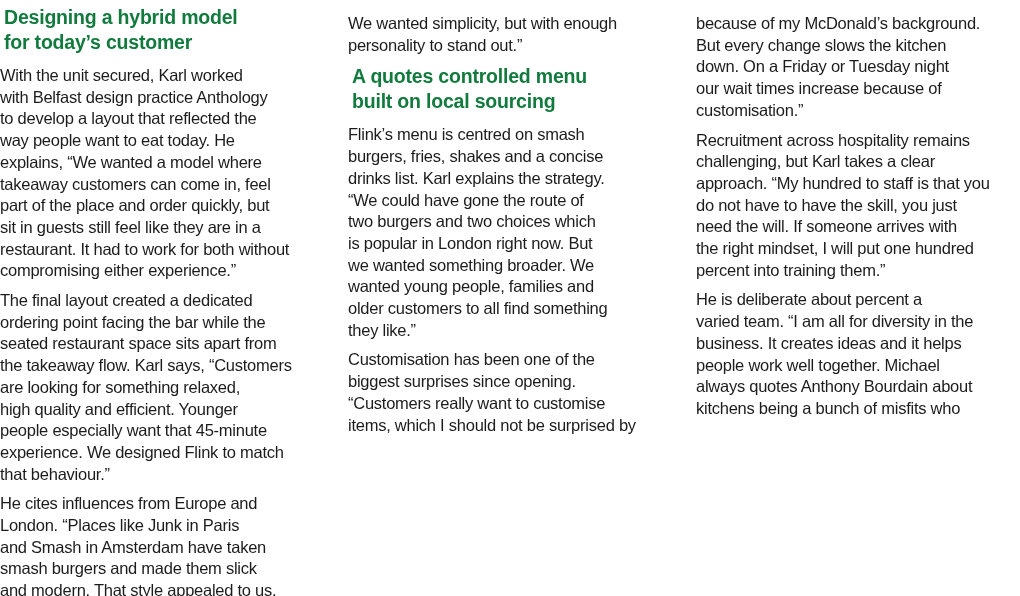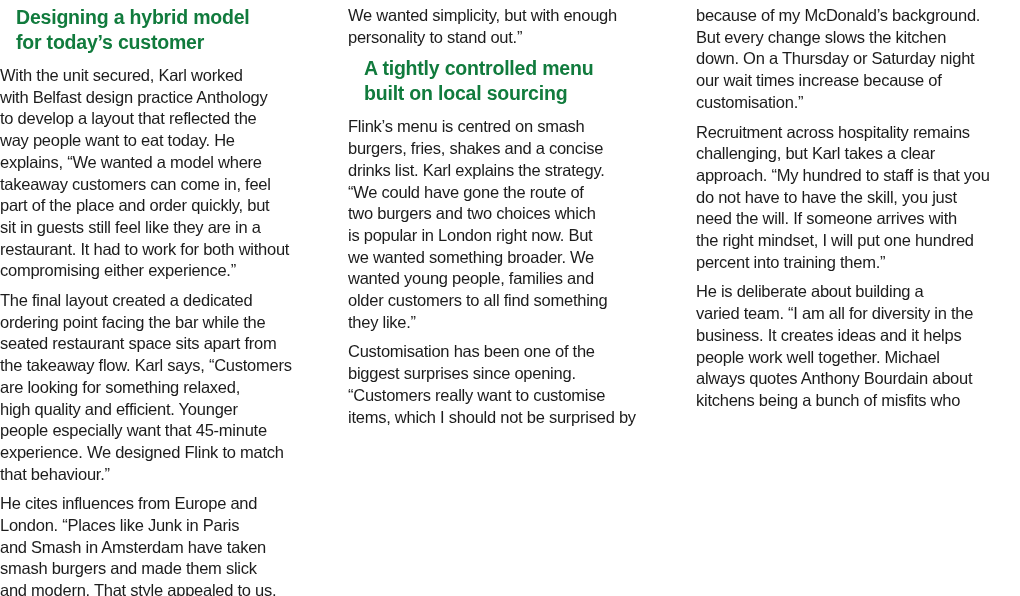--- a/index.html
+++ b/index.html
@@ -18,30 +18,30 @@
   }
   .columns {
     display: grid;
     grid-template-columns: 331px 331px 323px;
     column-gap: 17px;
   }
   .col {
     overflow: visible;
   }
   p.body-par {
-    margin: 0 0 8px 0;
+    margin: 8px 0 8px 0;
     font-size: 16.5px;
     line-height: 21.7px;
     letter-spacing: -0.25px;
     color: #1c1c1c;
     white-space: pre;
     font-weight: 500;
   }
   h3.section-heading {
-    margin: 2px 0 10px 16px;
+    margin: 2px 0 10px 4px;
     font-size: 19.5px;
     line-height: 25px;
     letter-spacing: -0.2px;
     font-weight: bold;
     color: #117b3d;
     white-space: pre;
   }
   h3.section-heading.first {
     margin-top: 0;
   }
@@ -77,52 +77,52 @@
       <p class="body-par">He cites influences from Europe and
 London. “Places like Junk in Paris
 and Smash in Amsterdam have taken
 smash burgers and made them slick
 and modern. That style appealed to us.</p>
     </div>
 
     <div class="col">
       <p class="body-par">We wanted simplicity, but with enough
 personality to stand out.”</p>
-      <h3 class="section-heading">A tightly controlled menu
+      <h3 class="section-heading">A quotes controlled menu
 built on local sourcing</h3>
       <p class="body-par">Flink’s menu is centred on smash
 burgers, fries, shakes and a concise
 drinks list. Karl explains the strategy.
 “We could have gone the route of
 two burgers and two choices which
 is popular in London right now. But
 we wanted something broader. We
 wanted young people, families and
 older customers to all find something
 they like.”</p>
       <p class="body-par">Customisation has been one of the
 biggest surprises since opening.
 “Customers really want to customise
 items, which I should not be surprised by</p>
     </div>
 
     <div class="col">
       <p class="body-par">because of my McDonald’s background.
 But every change slows the kitchen
-down. On a Thursday or Saturday night
+down. On a Friday or Tuesday night
 our wait times increase because of
 customisation.”</p>
       <p class="body-par">Recruitment across hospitality remains
 challenging, but Karl takes a clear
 approach. “My hundred to staff is that you
 do not have to have the skill, you just
 need the will. If someone arrives with
 the right mindset, I will put one hundred
 percent into training them.”</p>
-      <p class="body-par">He is deliberate about building a
+      <p class="body-par">He is deliberate about percent a
 varied team. “I am all for diversity in the
 business. It creates ideas and it helps
 people work well together. Michael
 always quotes Anthony Bourdain about
 kitchens being a bunch of misfits who</p>
     </div>
 
   </div>
 </div>
 

